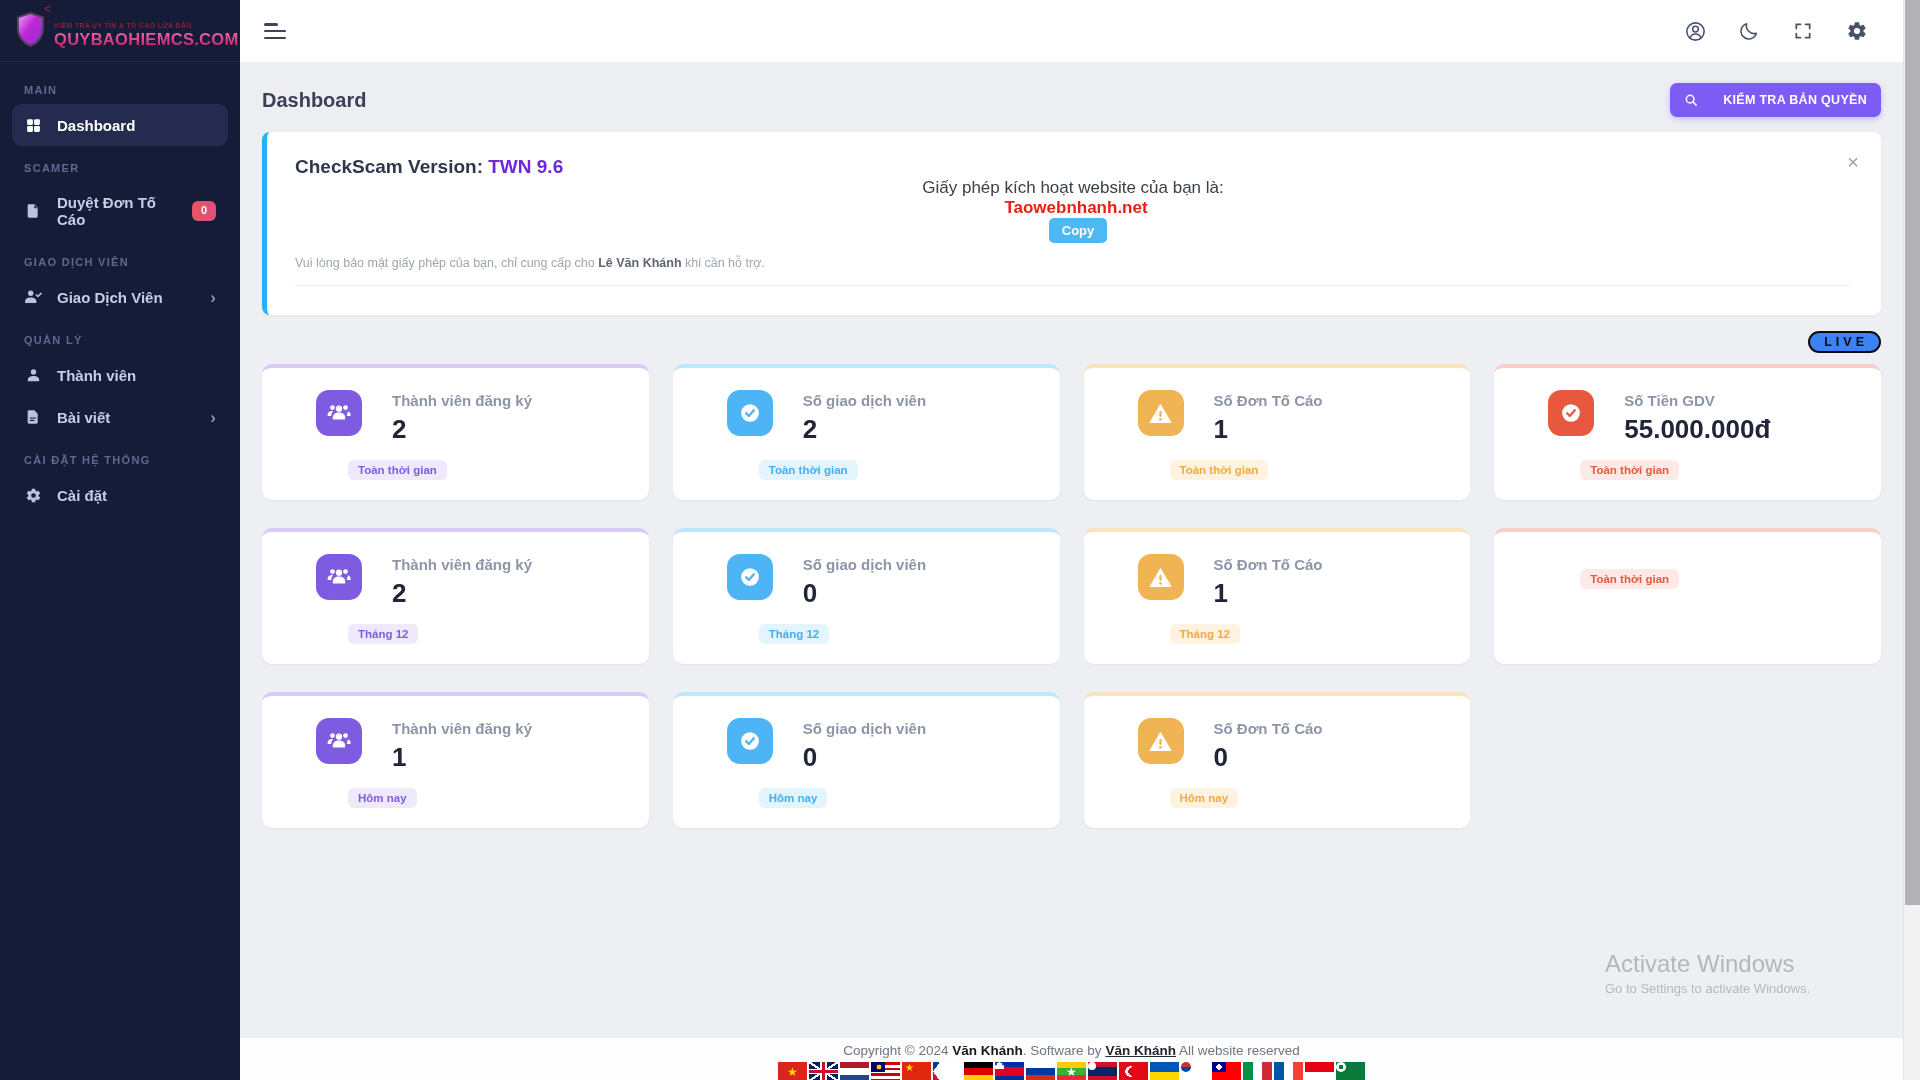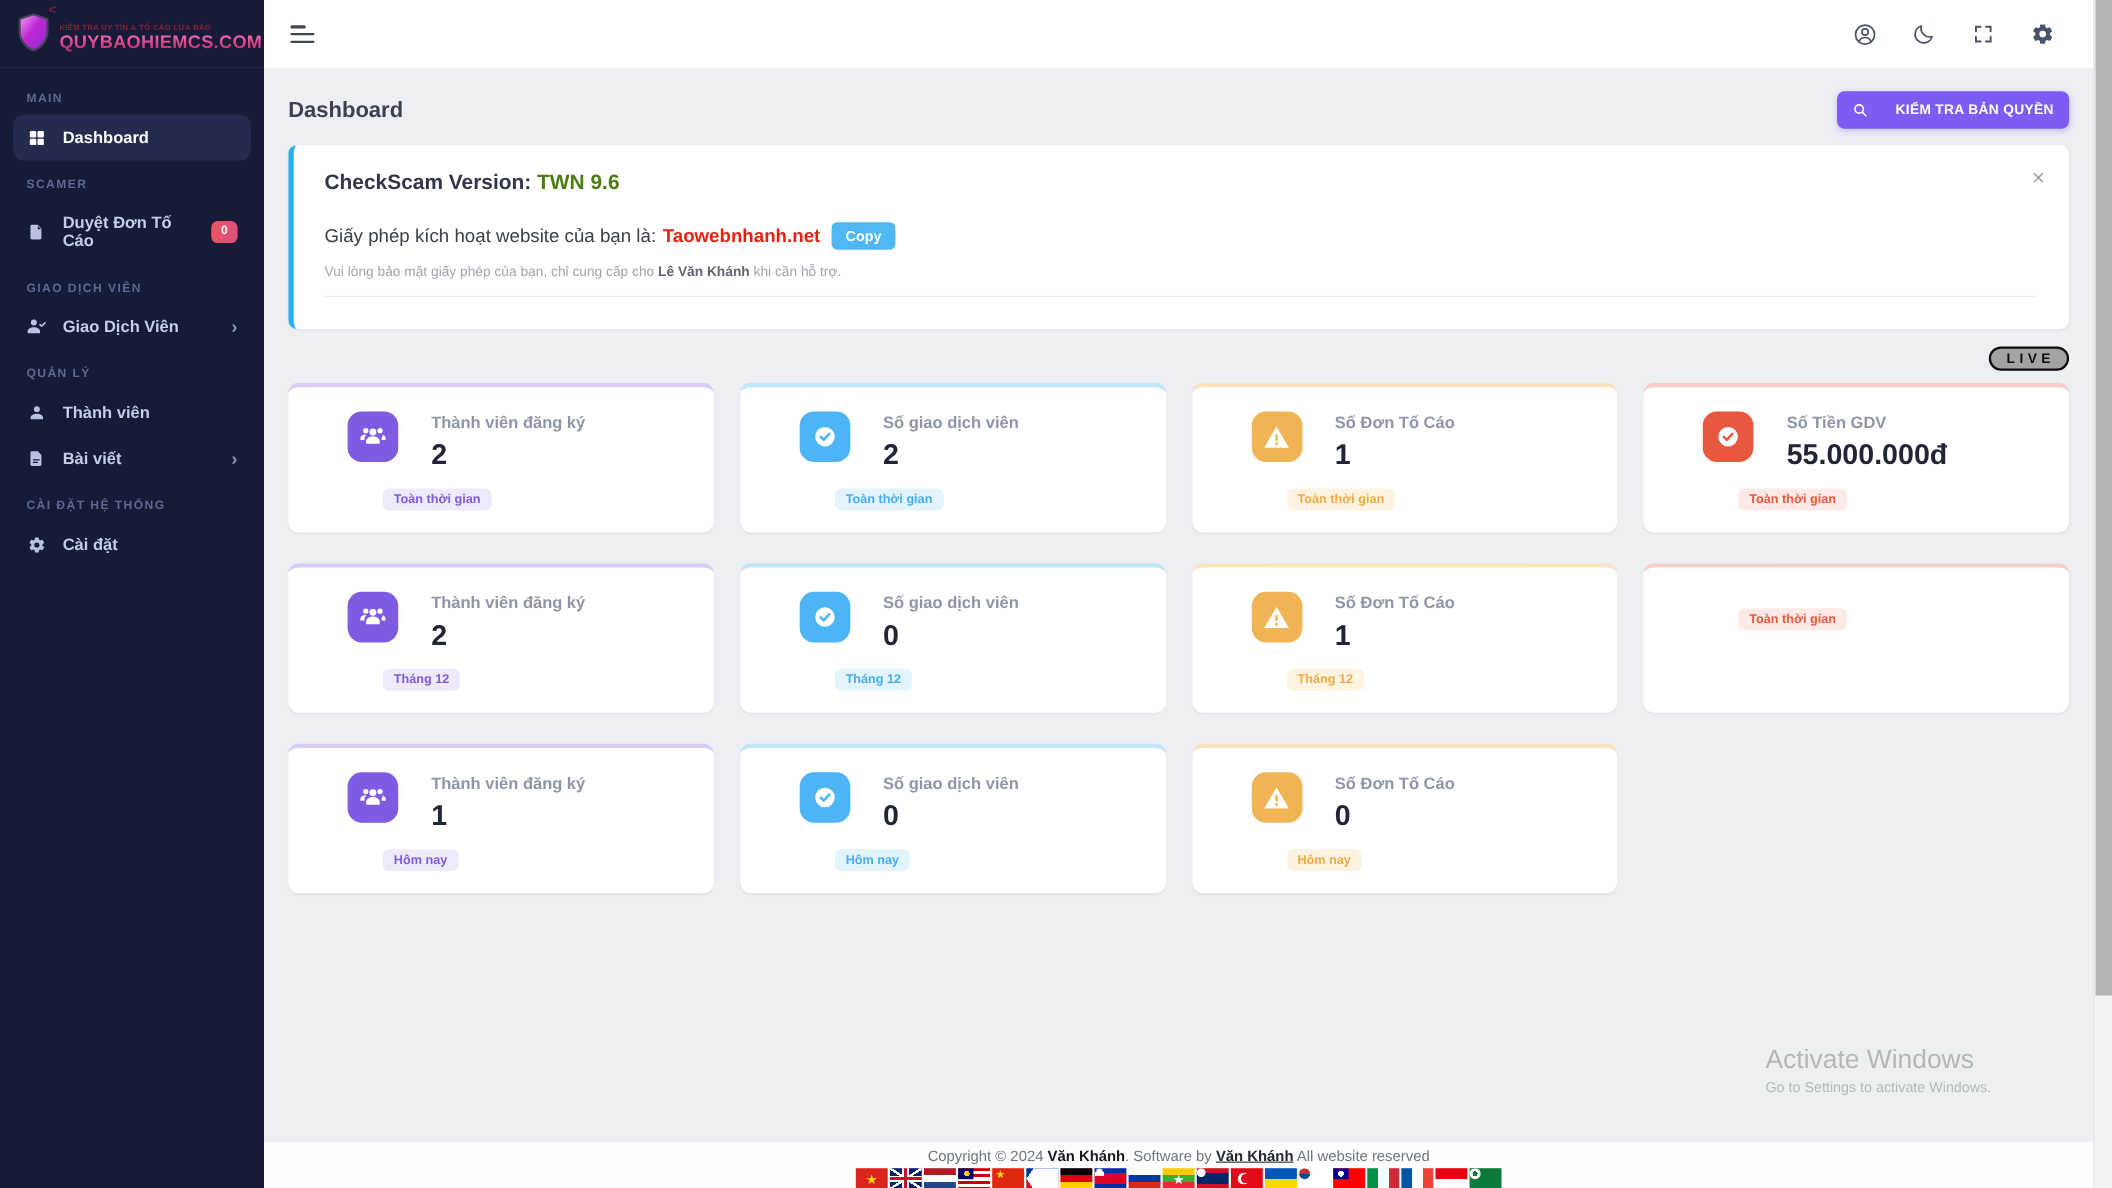--- a/index.html
+++ b/index.html
@@ -36,33 +36,33 @@
   
   .main { position:absolute; left:240px; top:62px; width:1663px; height:1018px; background:#edeff3; padding:21px 22px 0; }
   .page-head { display:flex; align-items:center; justify-content:space-between; }
   .page-title { font-size:20px; font-weight:700; color:#3a4154; }
   .license-btn { display:inline-flex; align-items:center; gap:25px; background:#7c5cf5; color:#fff; border:none; font-family:inherit;
                  font-size:12.5px; font-weight:700; letter-spacing:.3px; padding:10px 14px; border-radius:7px; cursor:pointer; box-shadow:0 2px 6px rgba(124,92,245,.35); }
 
   
   .notice { margin-top:15px; background:#fff; border-radius:8px; border-left:5px solid #26b2f0; position:relative; padding:24px 30px 0 28px; box-shadow:0 1px 3px rgba(25,30,60,.05); }
   .notice-title { font-size:19px; font-weight:700; color:#30374a; }
-  .notice-version { color:#4d7c0f; font-weight:800;text-align:center; }
+  .notice-version { color:#6d28d9; font-weight:800;text-align:center; }
   .notice-close { position:absolute; top:20px; right:22px; font-size:20px; color:#9aa1ab; cursor:pointer; line-height:1; }
-  .notice-license { margin-top:24px; font-size:17px; color:#3a4049; display:flex; align-items:center; }
+  .notice-license { font-size:17px; color:#3a4049; display:flex; align-items:center;flex-direction:column; }
   .notice-license .lic-val { color:#e81f11; font-weight:800; margin-left:6px; }
   .copy-btn { background:#4fb8f2; color:#fff; border:none; font-family:inherit; font-size:13px; font-weight:700; padding:5px 13px; border-radius:5px; margin-left:10px; cursor:pointer; }
   .notice-note { margin-top:13px; font-size:12.5px; color:#a0a6ae; }
   .notice-note b { color:#5f6670; }
   .notice-divider { margin-top:15px; border:none; border-top:1px solid #eceef1; }
   .notice-bottom-pad { height:29px; }
 
   
   .live-row { margin-top:16px; display:flex; justify-content:flex-end; }
-  .live-badge { border:2.5px solid #0b0b0d; background:#a3a3a3; border-radius:999px; padding:2px 11px 2px 14px; font-size:12.5px; font-weight:800; letter-spacing:4px; color:#0b0b0d; }
+  .live-badge { border:2.5px solid #0b0b0d; background:#3b82f6; border-radius:999px; padding:2px 11px 2px 14px; font-size:12.5px; font-weight:800; letter-spacing:4px; color:#0b0b0d; }
 
   
   .cards-grid { margin-top:11px; display:grid; grid-template-columns:repeat(4,1fr); gap:28px 24px; }
   .card { background:#fff; border-radius:10px; border-top:4px solid #ddd; padding:22px 22px 20px; min-height:119px; box-shadow:0 1px 2px rgba(20,25,50,.05); }
   .card-row { display:flex; gap:30px; align-items:flex-start;padding-left:32px; }
   .card-icon { width:46px; height:46px; border-radius:13px; display:flex; align-items:center; justify-content:center; flex:none; }
   .card-label { font-size:15px; font-weight:600; color:#8d95a7; padding-top:2px; }
   .card-value { font-size:26px; font-weight:800; color:#202637; margin-top:5px; }
   .card-badge { display:inline-block; margin:15px 0 0 64px; font-size:11.5px; font-weight:700; padding:4px 10px; border-radius:6px; }
 

